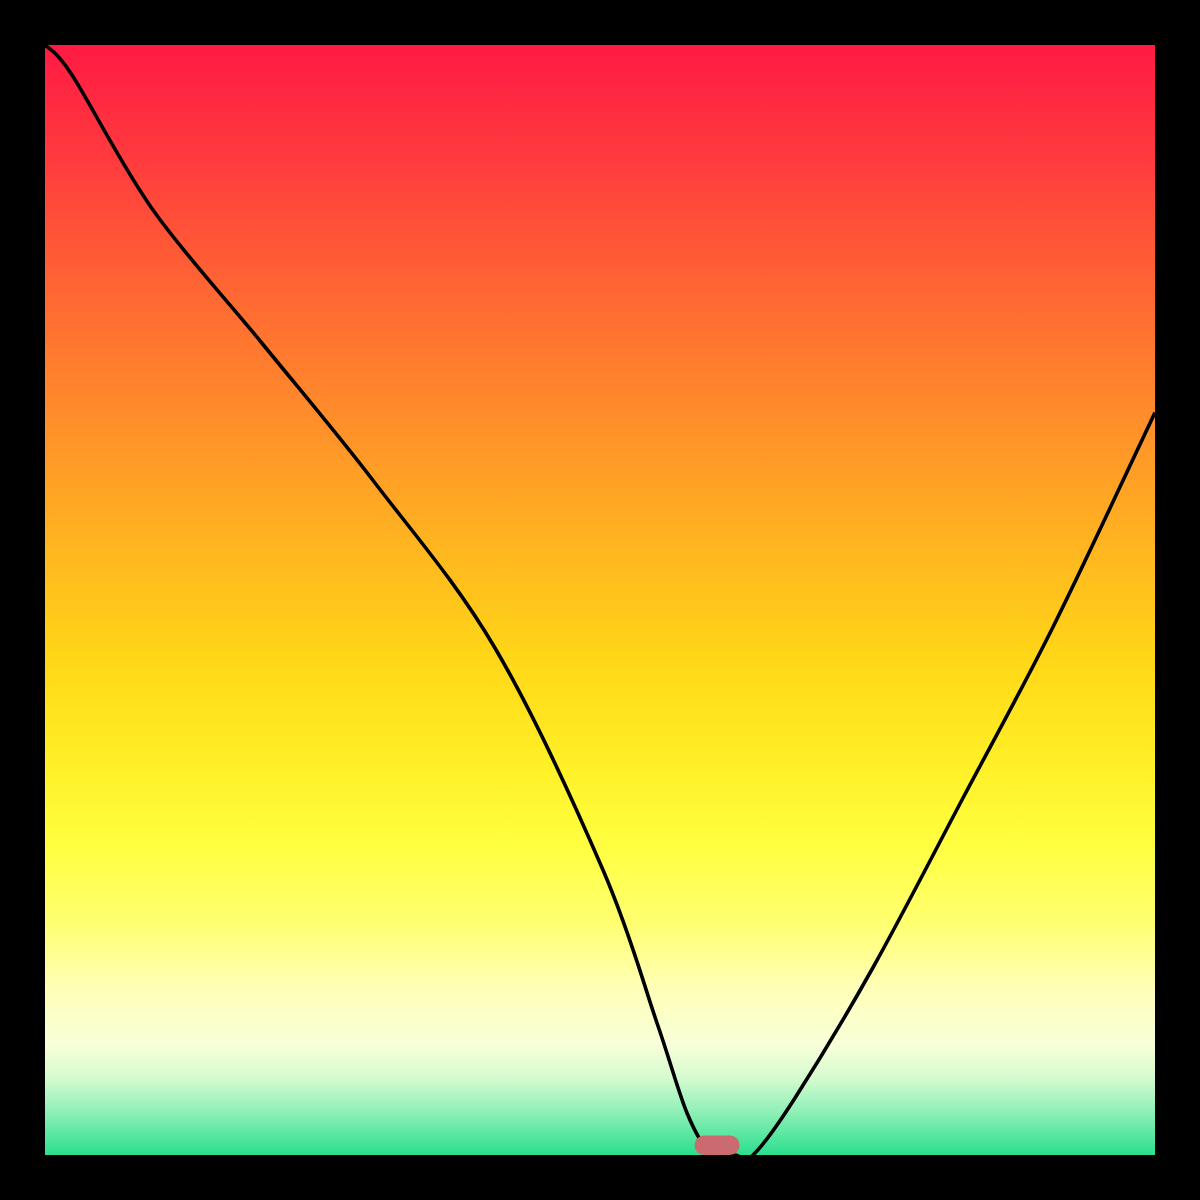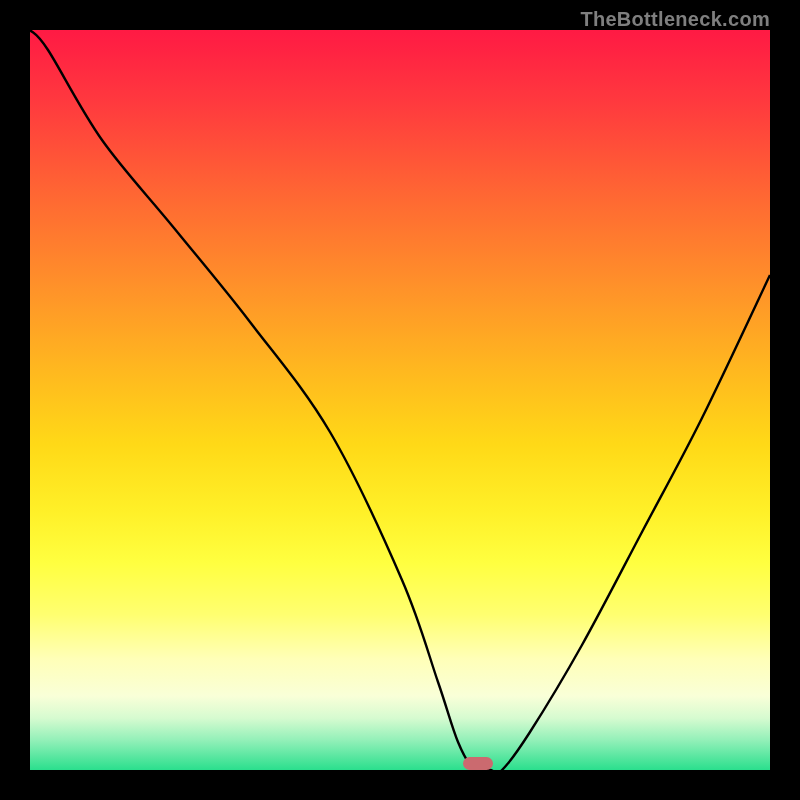--- a/index.html
+++ b/index.html
@@ -62,21 +62,20 @@
     height: 13px;
     background: #cb6a6f;
     border-radius: 7px;
   }
 </style>
 </head>
 <body>
 
 <div class="container">
 
-  <div class="watermark">TheBottleneck.com</div>
 
   <div class="plot-area">
     <svg class="curve" viewBox="0 0 740 740" preserveAspectRatio="none">
       <path id="curve-path" d="M 0 0 C 3 3.3333333333333335, 6 1.6666666666666679, 18 20 C 30 38.33333333333333, 51 80.33333333333333, 72 110 C 93 139.66666666666666, 119.33333333333333 167.66666666666666, 144 198 C 168.66666666666666 228.33333333333334, 194 258, 220 292 C 246 326, 274.6666666666667 359, 300 402 C 325.3333333333333 445, 354 508.3333333333333, 372 550 C 390 591.6666666666666, 398.6666666666667 625, 408 652 C 417.3333333333333 679, 422 697.5, 428 712 C 434 726.5, 438.6666666666667 734.3333333333334, 444 739 C 449.3333333333333 743.6666666666666, 455.3333333333333 739.8333333333334, 460 740 C 464.6666666666667 740.1666666666666, 465.3333333333333 746.3333333333334, 472 740 C 478.6666666666667 733.6666666666666, 486.6666666666667 722.8333333333334, 500 702 C 513.3333333333334 681.1666666666666, 533.3333333333334 648.3333333333334, 552 615 C 570.6666666666666 581.6666666666666, 592 539.8333333333334, 612 502 C 632 464.1666666666667, 650.6666666666666 430.8333333333333, 672 388 C 693.3333333333334 345.1666666666667, 728.6666666666666 268.8333333333333, 740 245" fill="none" stroke="#000" stroke-width="2.4"></path>
     </svg>
     <div class="marker" id="marker" style="left: 433px; top: 727px;"></div>
   </div>
 
 </div>
 

